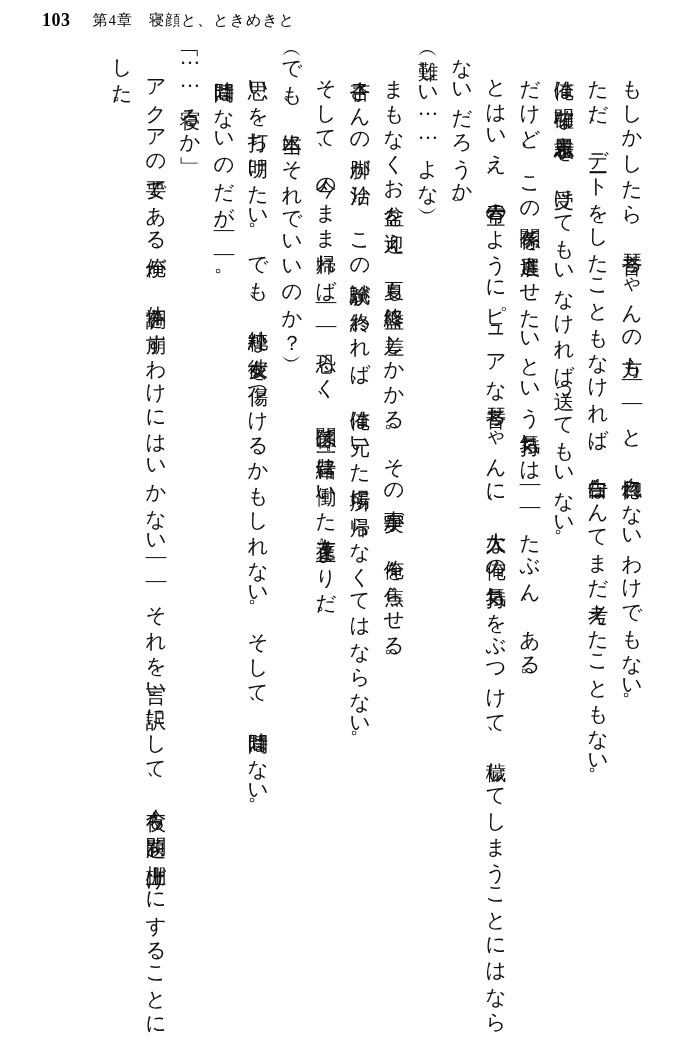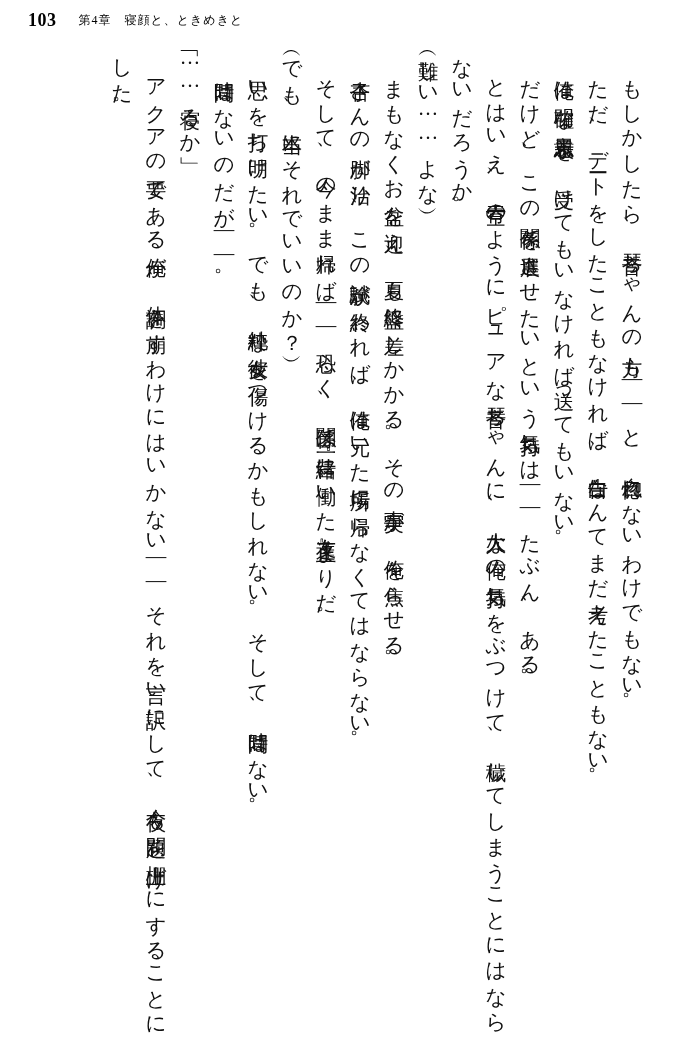--- a/index.html
+++ b/index.html
@@ -26,32 +26,32 @@
 
   
   .header {
     position: absolute;
     top: 0;
     left: 0;
     width: 679px;
     height: 40px;
     display: flex;
     align-items: center;
-    padding-left: 28px;
+    padding-left: 42px;
     box-sizing: border-box;
   }
   .page-number {
     font-size: 18px;
     font-weight: bold;
     letter-spacing: 0.5px;
     color: #000000;
     margin-right: 22px;
   }
   .chapter-label {
-    font-size: 12px;
+    font-size: 15px;
     color: #000000;
     letter-spacing: 1px;
     white-space: nowrap;
   }
 
   
   .body-area {
     position: absolute;
     top: 44px;
     left: 30px;

